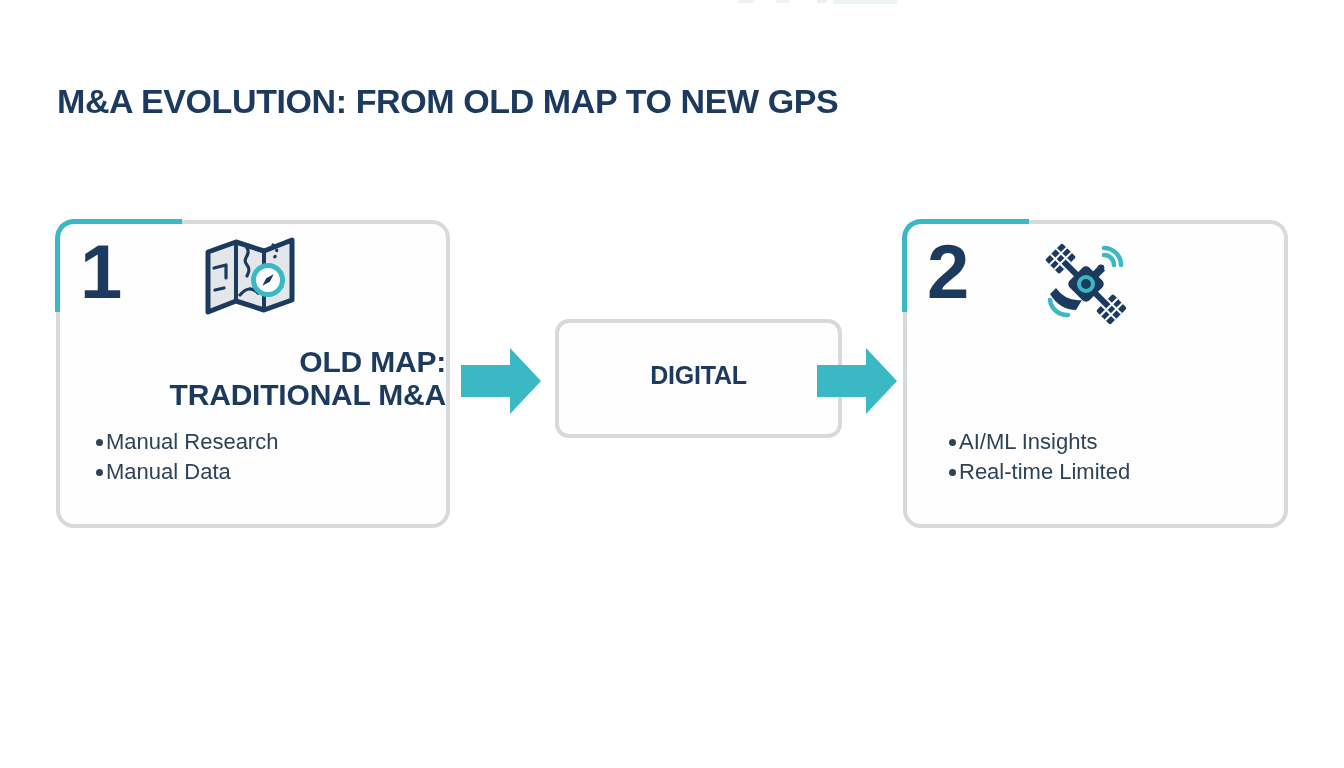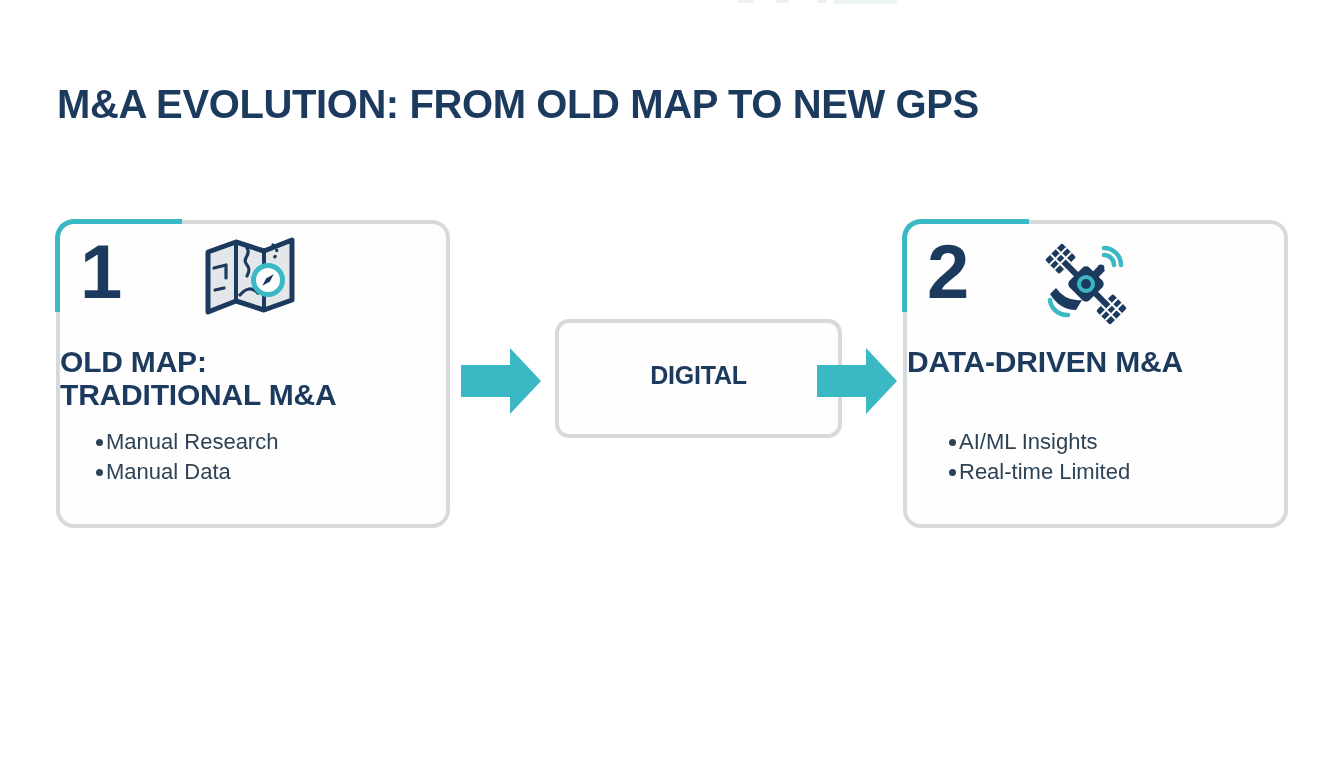--- a/index.html
+++ b/index.html
@@ -26,21 +26,21 @@
   .top-artifact span { position: absolute; top: 0; background: #edf1f2; border-radius: 1px; }
   .ta1 { left: 738px; width: 16px; height: 3px; }
   .ta2 { left: 776px; width: 13px; height: 3px; }
   .ta3 { left: 817px; width: 10px; height: 3px; }
   .ta4 { left: 833px; width: 64px; height: 4px; background: #eef3f3 !important; }
 
   .page-title {
     position: absolute;
     left: 57px;
     top: 82px;
-    font-size: 40px;
+    font-size: 34px;
     font-weight: 800;
     letter-spacing: -0.4px;
     color: var(--navy);
     white-space: nowrap;
   }
 
   .card {
     position: absolute;
     top: 220px;
     height: 308px;
@@ -72,21 +72,21 @@
   }
 
   .stage-icon { position: absolute; top: 6px; }
   .card-1 .stage-icon { left: 140px; width: 100px; height: 96px; }
   .card-2 .stage-icon { left: 130px; width: 106px; height: 100px; }
   .stage-icon svg { width: 100%; height: 100%; display: block; }
 
   .stage-title {
     position: absolute;
     left: 0; right: 0; top: 121px;
-    text-align: left;
+    text-align: right;
     font-size: 30px;
     font-weight: 800;
     line-height: 33px;
     letter-spacing: -0.2px;
     color: var(--navy);
   }
 
   .bullet-list {
     position: absolute;
     top: 203px;
@@ -240,21 +240,20 @@
         <circle class="sat-ring" cx="46" cy="54" r="7"></circle>
         <circle class="sat-navy" cx="61" cy="38" r="3.4"></circle>
         <path class="sig-arc" d="M64,25 A10,10 0 0 1 74,35"></path>
         <path class="sig-arc" d="M64,18 A17,17 0 0 1 81,35"></path>
         <path class="sat-dish sat-navy" d="M16,58 Q26,72 42,70 L36,80 Q20,80 10,64 Z"></path>
         <path class="sig-arc" d="M10,70 A17,17 0 0 0 28,85"></path>
       </svg>
     </div>
 
     <div class="stage-title">
-      <div>DATA-DRIVEN M&amp;A</div>
     </div>
 
     <ul class="bullet-list">
       <li class="bullet-item">
         <span class="bullet-dot"></span>
         <span>AI/ML Insights</span>
       </li>
       <li class="bullet-item">
         <span class="bullet-dot"></span>
         <span>Real-time Limited</span>

